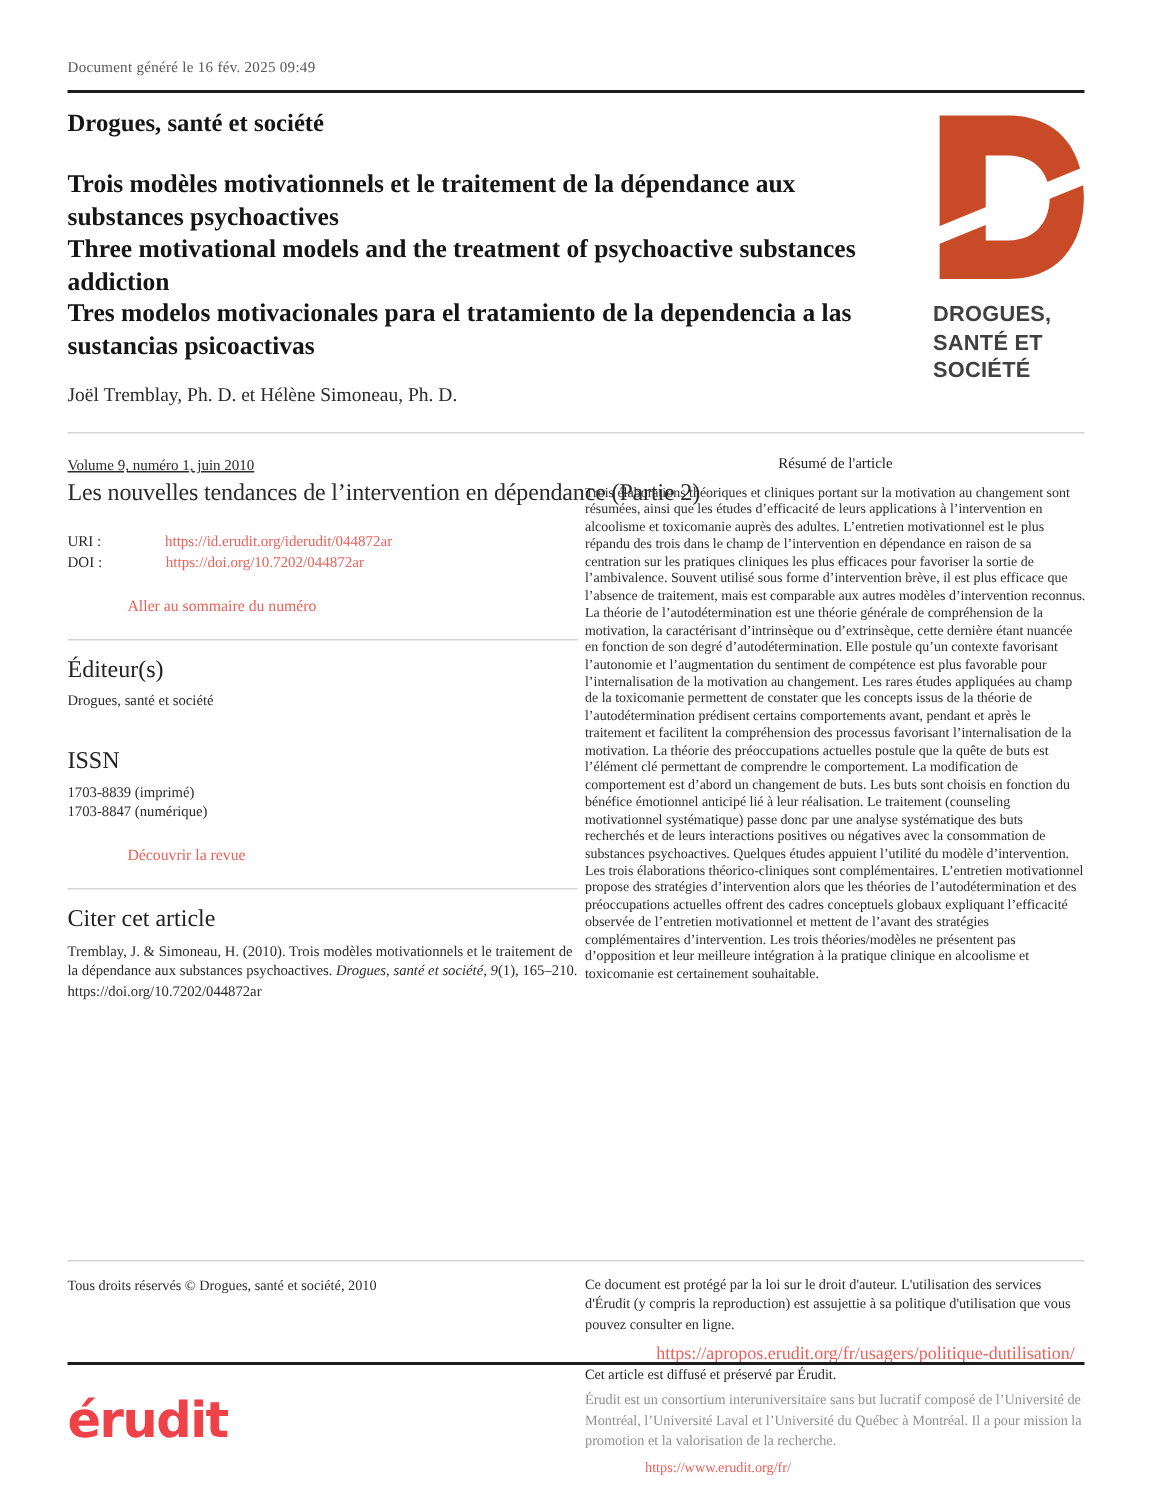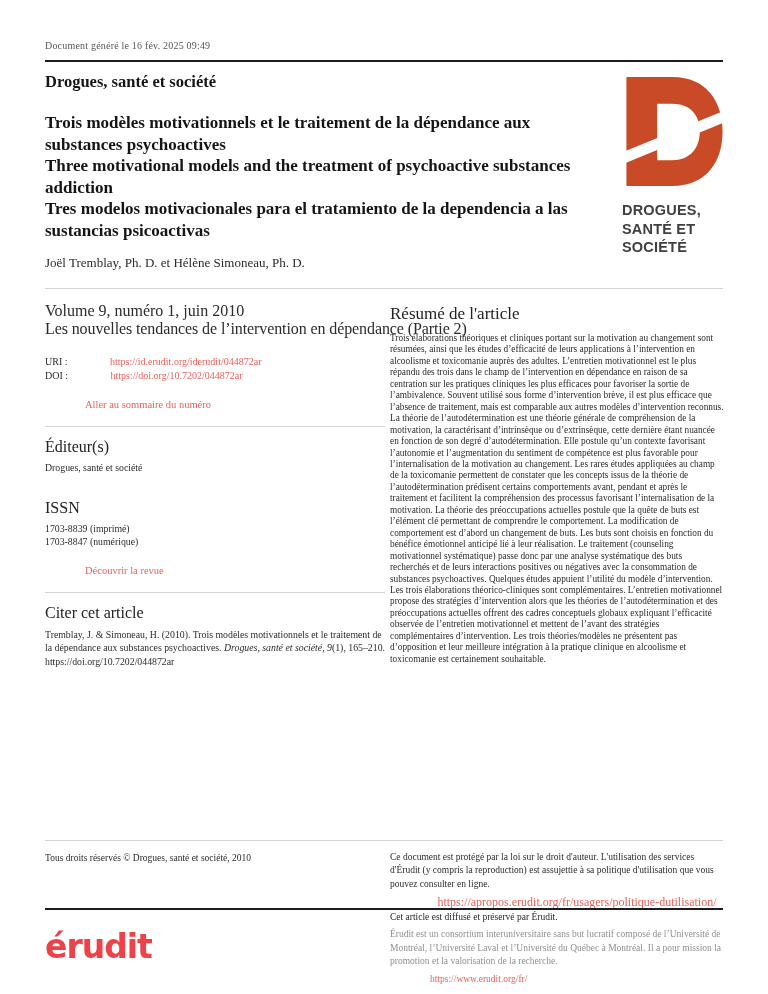--- a/index.html
+++ b/index.html
@@ -31,32 +31,32 @@
   .authors { top:255px; left:45px; font-size:13px; color:#2a2a2a; }
 
   .logo-block { top:73px; left:622px; width:108px; }
   .logo-block svg { display:block; }
   .logo-caption { margin-top:11px; font-family:"Liberation Sans", sans-serif; font-weight:bold;
     font-size:14.5px; line-height:18.5px; color:#404040; letter-spacing:0.2px; }
 
   .left-col { top:304px; left:45px; width:340px; font-size:10px; line-height:14px; color:#2b2b2b; }
   .right-col { top:304px; left:390px; width:334px; color:#2b2b2b; }
 
-  .lc-volume { font-size:16px; }
+  .lc-volume { font-size:10px;text-decoration:underline; }
   .lc-theme { margin-top:4px; font-size:16px; white-space:nowrap; letter-spacing:-0.1px; }
   .lc-ids { margin-top:19px; font-size:10px; line-height:14px; }
   .lc-toc { margin-top:15px; font-size:10.5px; }
   .col-rule { border:none; border-top:1px solid #d6d4d2; margin:14px 0 13px 0; }
   .lc-heading { font-size:16px; color:#222; }
   .lc-sub { margin-top:7px; font-size:9.8px; line-height:13.5px; }
   .lc-gap { margin-top:26px; }
   .citation-text { margin-top:8px; font-size:9.8px; line-height:13.5px; }
   .citation-text i { font-style:italic; }
 
-  .abstract-heading { font-size:17px; color:#222; }
+  .abstract-heading { font-size:10px; color:#222;text-align:center; }
   .abstract-text { margin-top:9px; font-size:9.3px; line-height:11.45px; text-align:left; }
 
   a.link { color:#e8615a; text-decoration:none; cursor:pointer;padding-left:40px; }
 
   .footer-row1-left { top:853px; left:45px; font-size:9.5px; color:#2b2b2b; }
   .footer-row1-right { top:851px; left:390px; width:334px; font-size:9.5px; line-height:13.3px; color:#2b2b2b; }
   .footer-row1-right .policy { display:block; margin-top:5px; font-size:12px;text-align:center; }
 
   .erudit-wordmark { top:911px; left:45px; font-family:"DejaVu Sans", sans-serif;
     font-weight:bold; font-size:33px; letter-spacing:-1px; color:#ee4248;margin-top:16px; }

